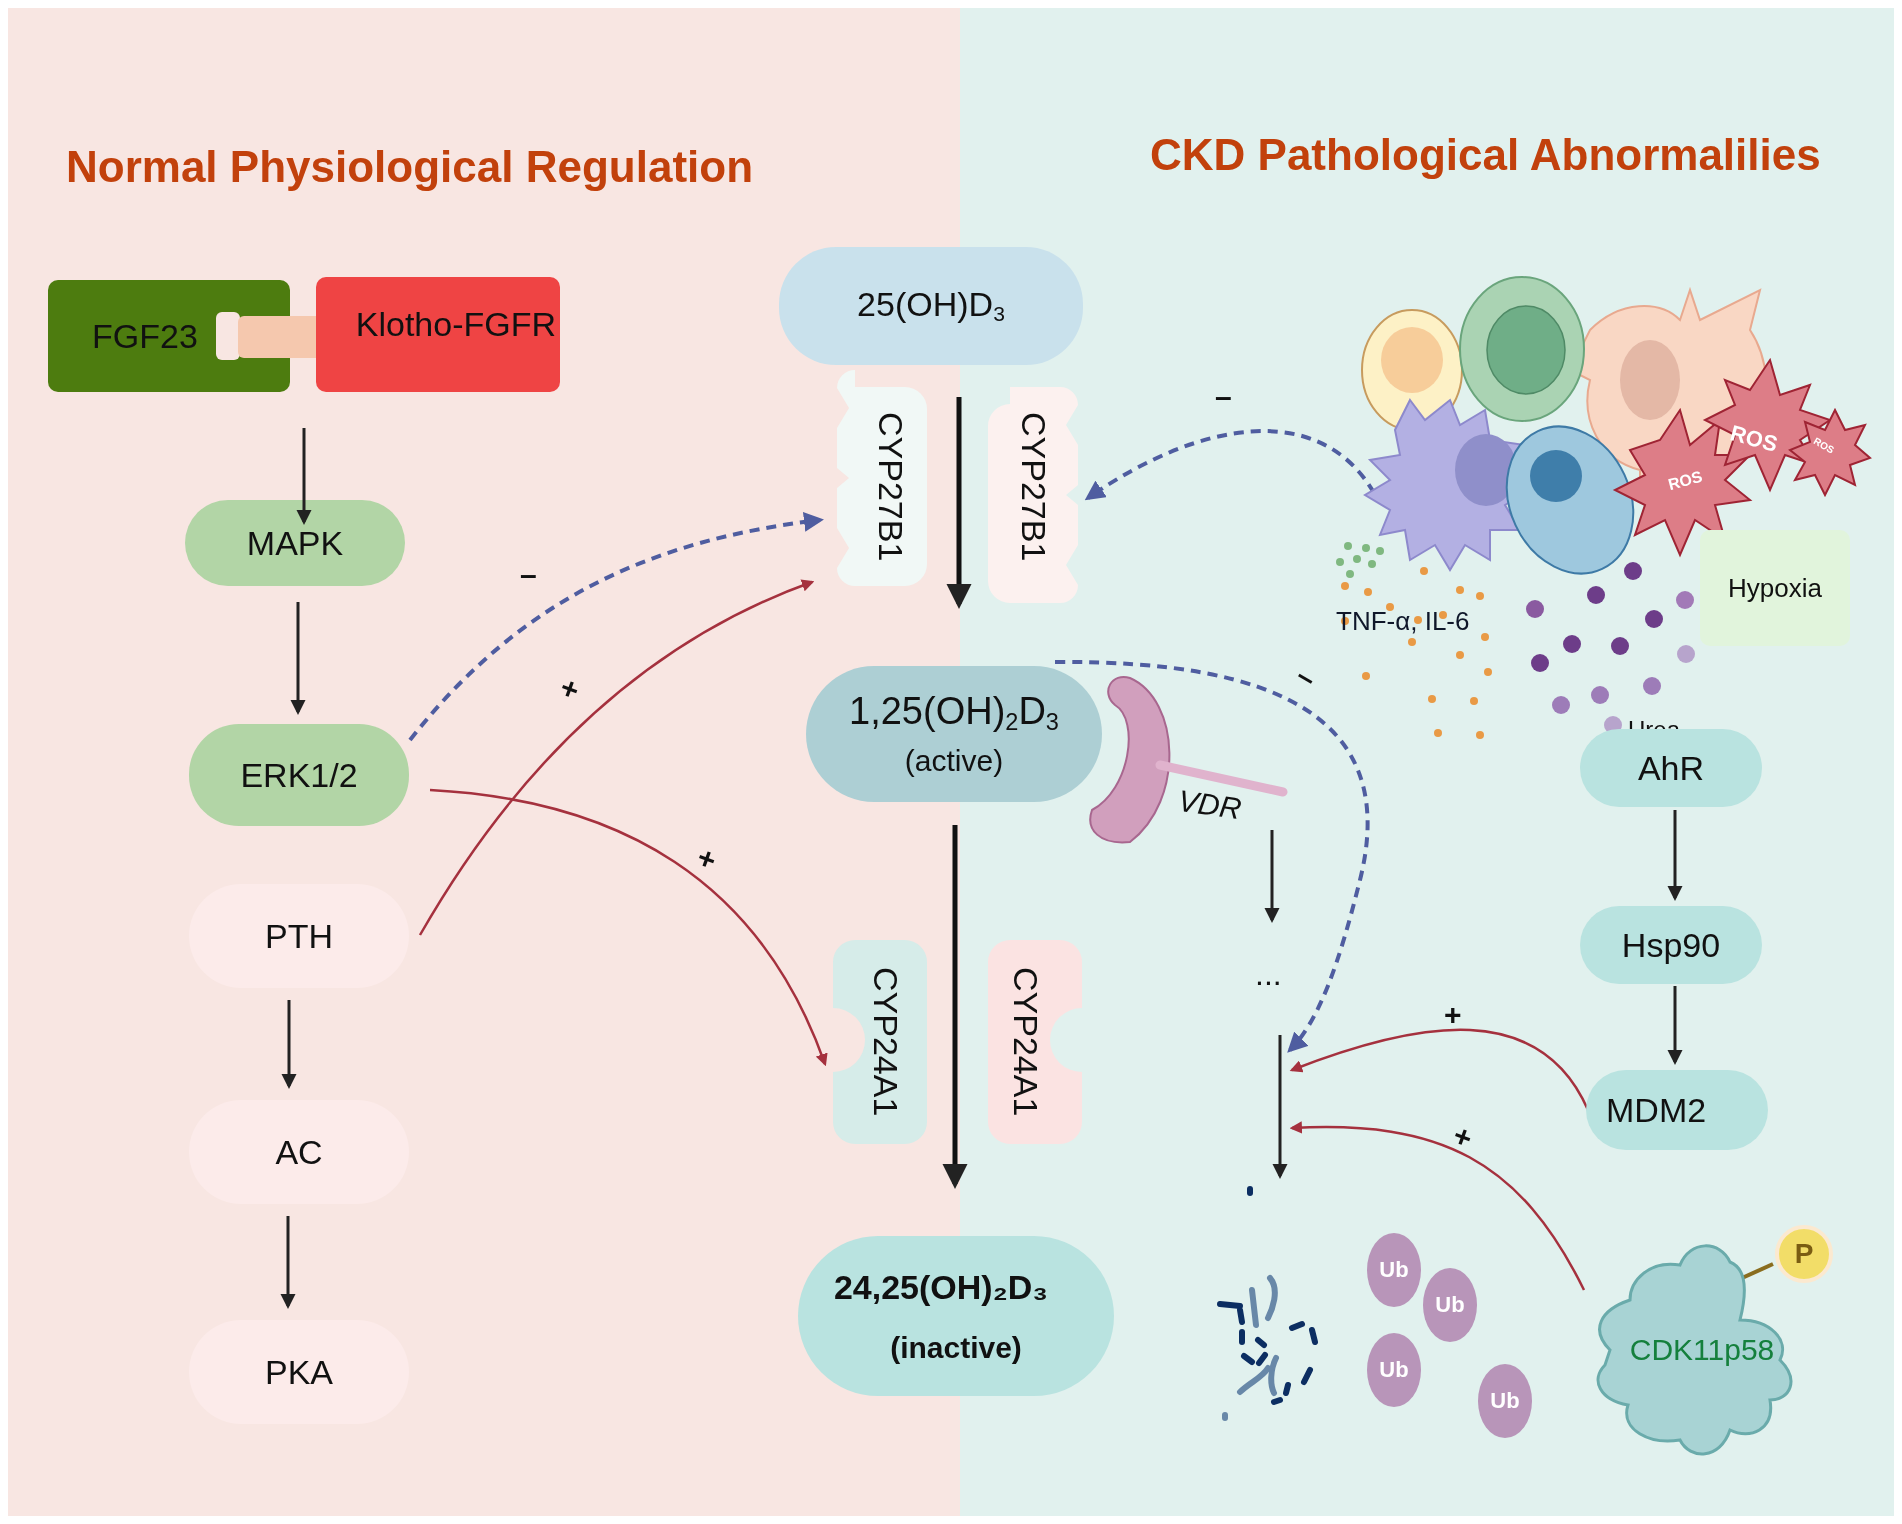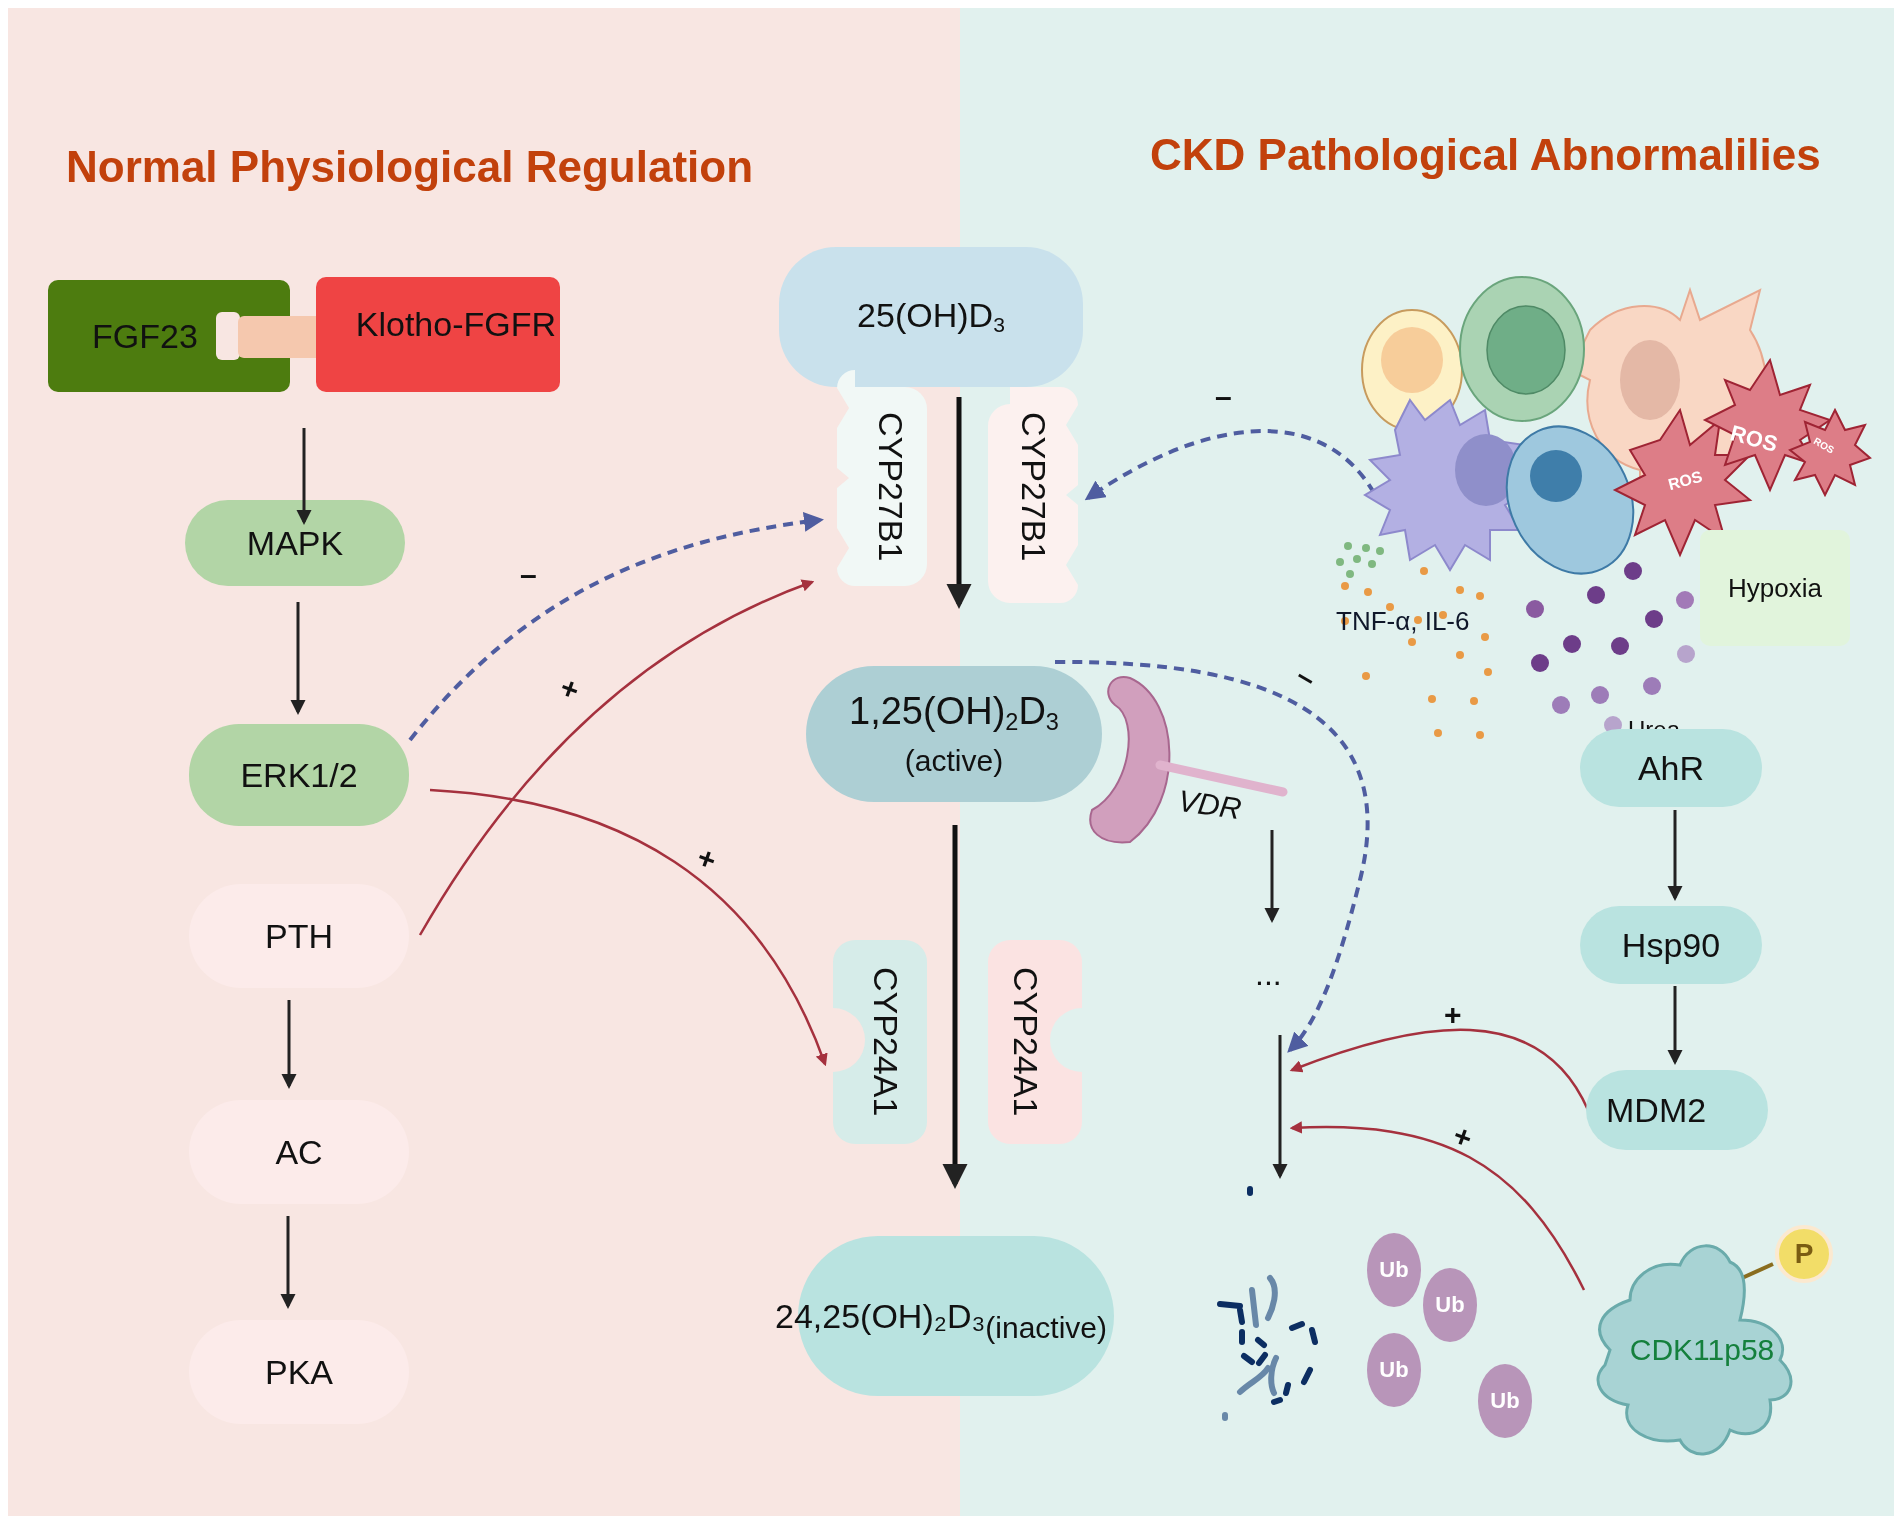--- a/index.html
+++ b/index.html
@@ -41,30 +41,30 @@
 <div class="node pill" style="left:189px;top:884px;width:220px;height:104px;background:#fcebea;border-radius:52px;">
   <span>PTH</span>
 </div>
 <div class="node pill" style="left:189px;top:1160px;width:220px;height:104px;background:#fcebea;border-radius:52px;margin-top:-60px;">
   <span>AC</span>
 </div>
 <div class="node pill" style="left:189px;top:1320px;width:220px;height:104px;background:#fcebea;border-radius:52px;">
   <span>PKA</span>
 </div>
 
-<div class="node" style="left:779px;top:247px;width:304px;height:140px;background:#c9e1ec;border-radius:57px;">
+<div class="node" style="left:779px;top:247px;width:304px;height:118px;background:#c9e1ec;border-radius:57px;">
   <span><span>25(OH)D</span><sub>3</sub></span>
 </div>
 
 <div class="node" style="left:806px;top:666px;width:296px;height:136px;background:#adcfd4;border-radius:68px;flex-direction:column;">
   <span style="font-size:38px;"><span>1,25(OH)</span><sub>2</sub><span>D</span><sub>3</sub></span>
   <span style="font-size:30px;margin-top:8px;">(active)</span>
 </div>
 
-<div class="node" style="left:798px;top:1236px;width:316px;height:160px;background:#b9e3e0;border-radius:80px;flex-direction:row;">
+<div class="node" style="left:798px;top:1236px;width:316px;height:160px;background:#b9e3e0;border-radius:80px;flex-direction:column;font-weight:bold;">
   <span style="font-size:34px;margin-left:-30px;">24,25(OH)₂D₃</span>
   <span style="font-size:30px;margin-top:24px;">(inactive)</span>
 </div>
 
 <svg class="overlay">
   <path d="M855 387 h50 a22 22 0 0 1 22 22 v155 a22 22 0 0 1 -22 22 h-50 a18 18 0 0 1 -18 -18 l12 -20 l-12 -20 v-40 l12 -10 l-12 -10 v-40 l12 -20 l-12 -20 a18 18 0 0 1 18 -18z" fill="#f1f8f6"></path>
   <path d="M1010 387 h50 a18 18 0 0 1 18 18 l-12 20 l12 20 v40 l-12 10 l12 10 v40 l-12 20 l12 20 a18 18 0 0 1 -18 18 h-50 a22 22 0 0 1 -22 -22 v-155 a22 22 0 0 1 22 -22z" fill="#fcf1ef"></path>
   <path d="M855 940 h50 a22 22 0 0 1 22 22 v160 a22 22 0 0 1 -22 22 h-50 a22 22 0 0 1 -22 -22 v-50 a28 28 0 0 0 0 -64 v-46 a22 22 0 0 1 22 -22z" fill="#d6ece9"></path>
   <path d="M1010 940 h50 a22 22 0 0 1 22 22 v46 a28 28 0 0 0 0 64 v50 a22 22 0 0 1 -22 22 h-50 a22 22 0 0 1 -22 -22 v-160 a22 22 0 0 1 22 -22z" fill="#fbe3e2"></path>
 </svg>

